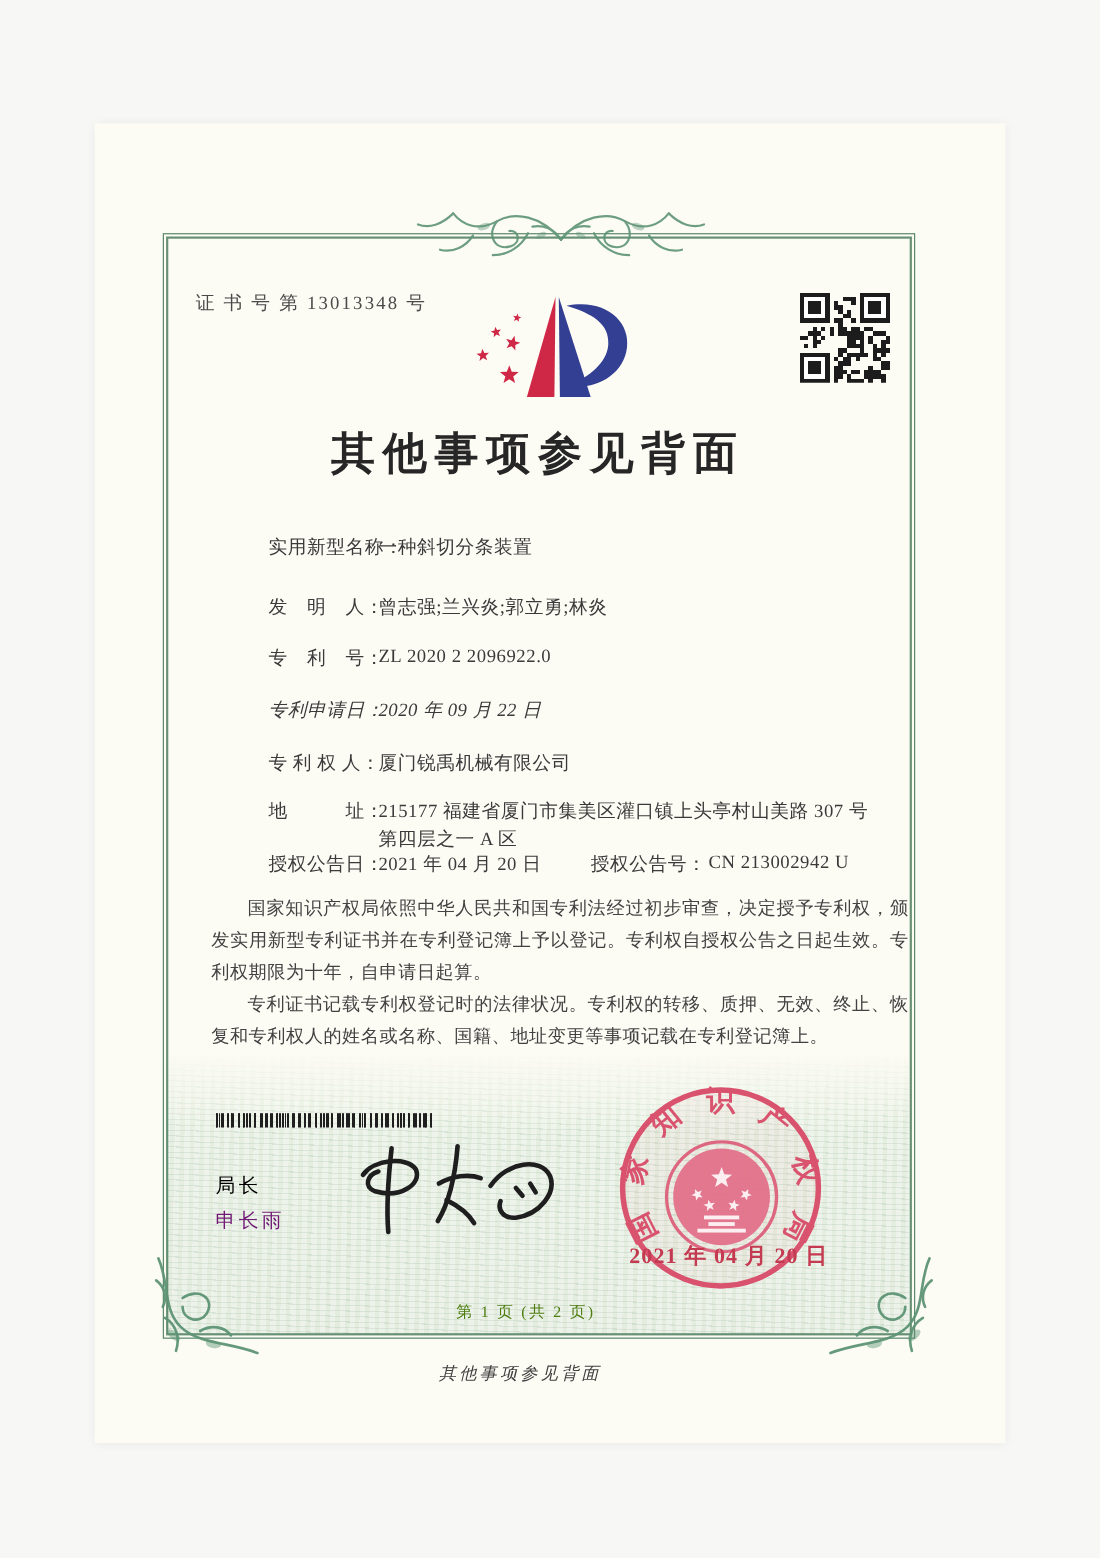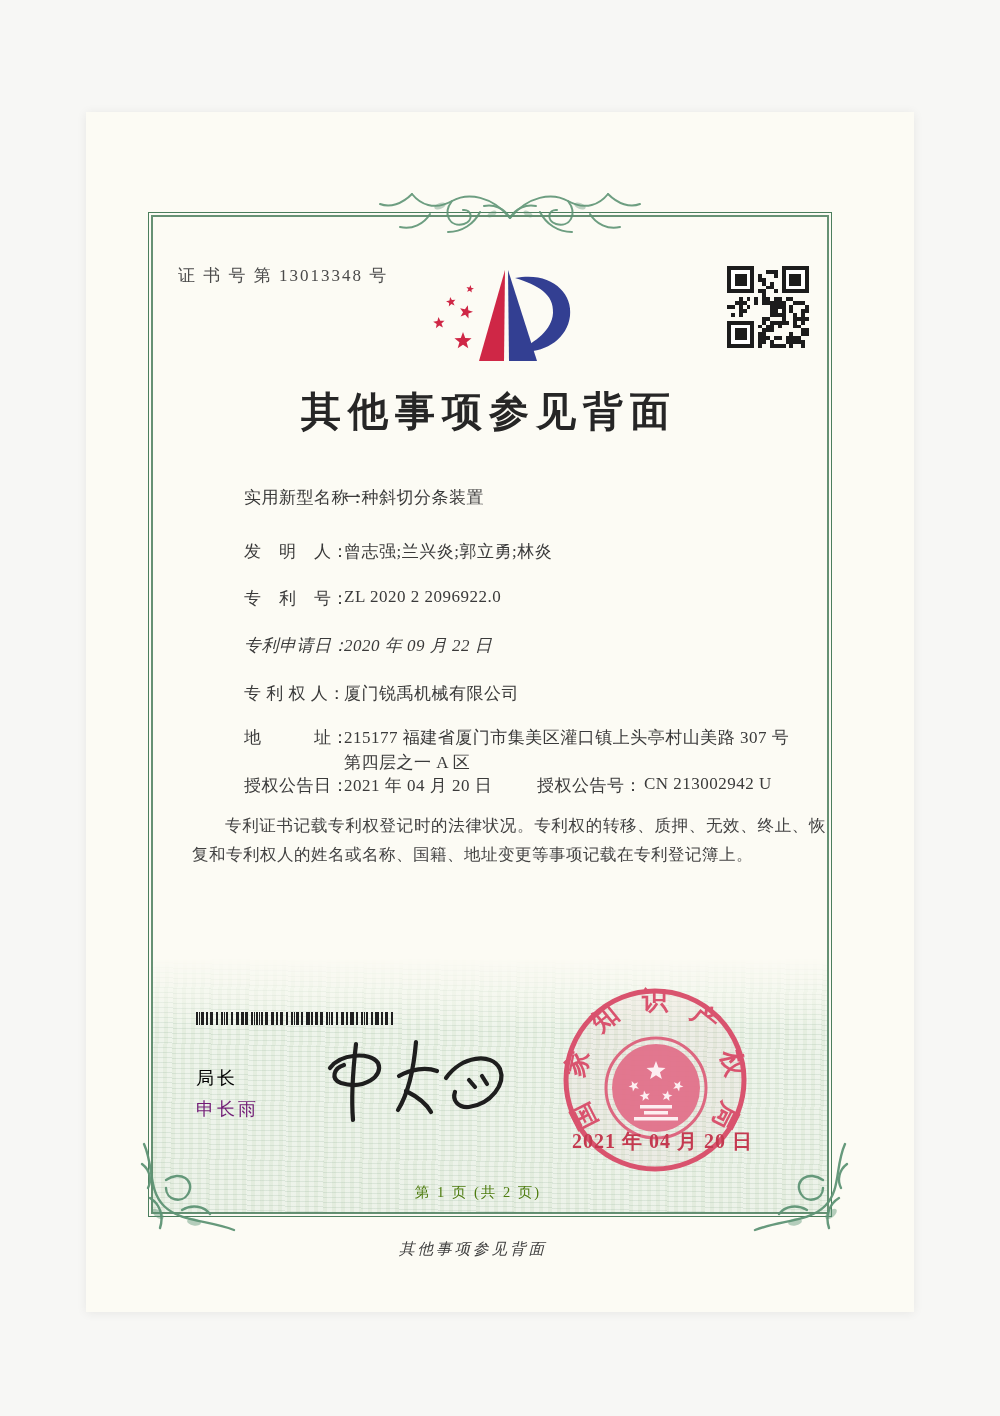--- a/index.html
+++ b/index.html
@@ -317,20 +317,21 @@
   <span class="val2line">第四层之一 A 区</span>
 </div>
 <div class="abs row" style="top:774px;">
   <span class="lbl">授权公告日：</span>
   <span class="val">2021 年 04 月 20 日</span>
   <span class="lbl2">授权公告号：</span>
   <span class="val2">CN 213002942 U</span>
 </div>
 
 <div class="abs" id="paras">
+  <p>国家知识产权局依照中华人民共和国专利法经过初步审查，决定授予专利权，颁发实用新型专利证书并在专利登记簿上予以登记。专利权自授权公告之日起生效。专利权期限为十年，自申请日起算。</p>
   <p>专利证书记载专利权登记时的法律状况。专利权的转移、质押、无效、终止、恢复和专利权人的姓名或名称、国籍、地址变更等事项记载在专利登记簿上。</p>
 </div>
 
 <div class="abs" id="barcode"></div>
 
 <div class="abs" id="sig-title">局长</div>
 <div class="abs" id="sig-name">申长雨</div>
 
 <div class="abs" style="left:310px;top:1030px;">
   <svg width="210" height="105" viewBox="0 0 210 105">

